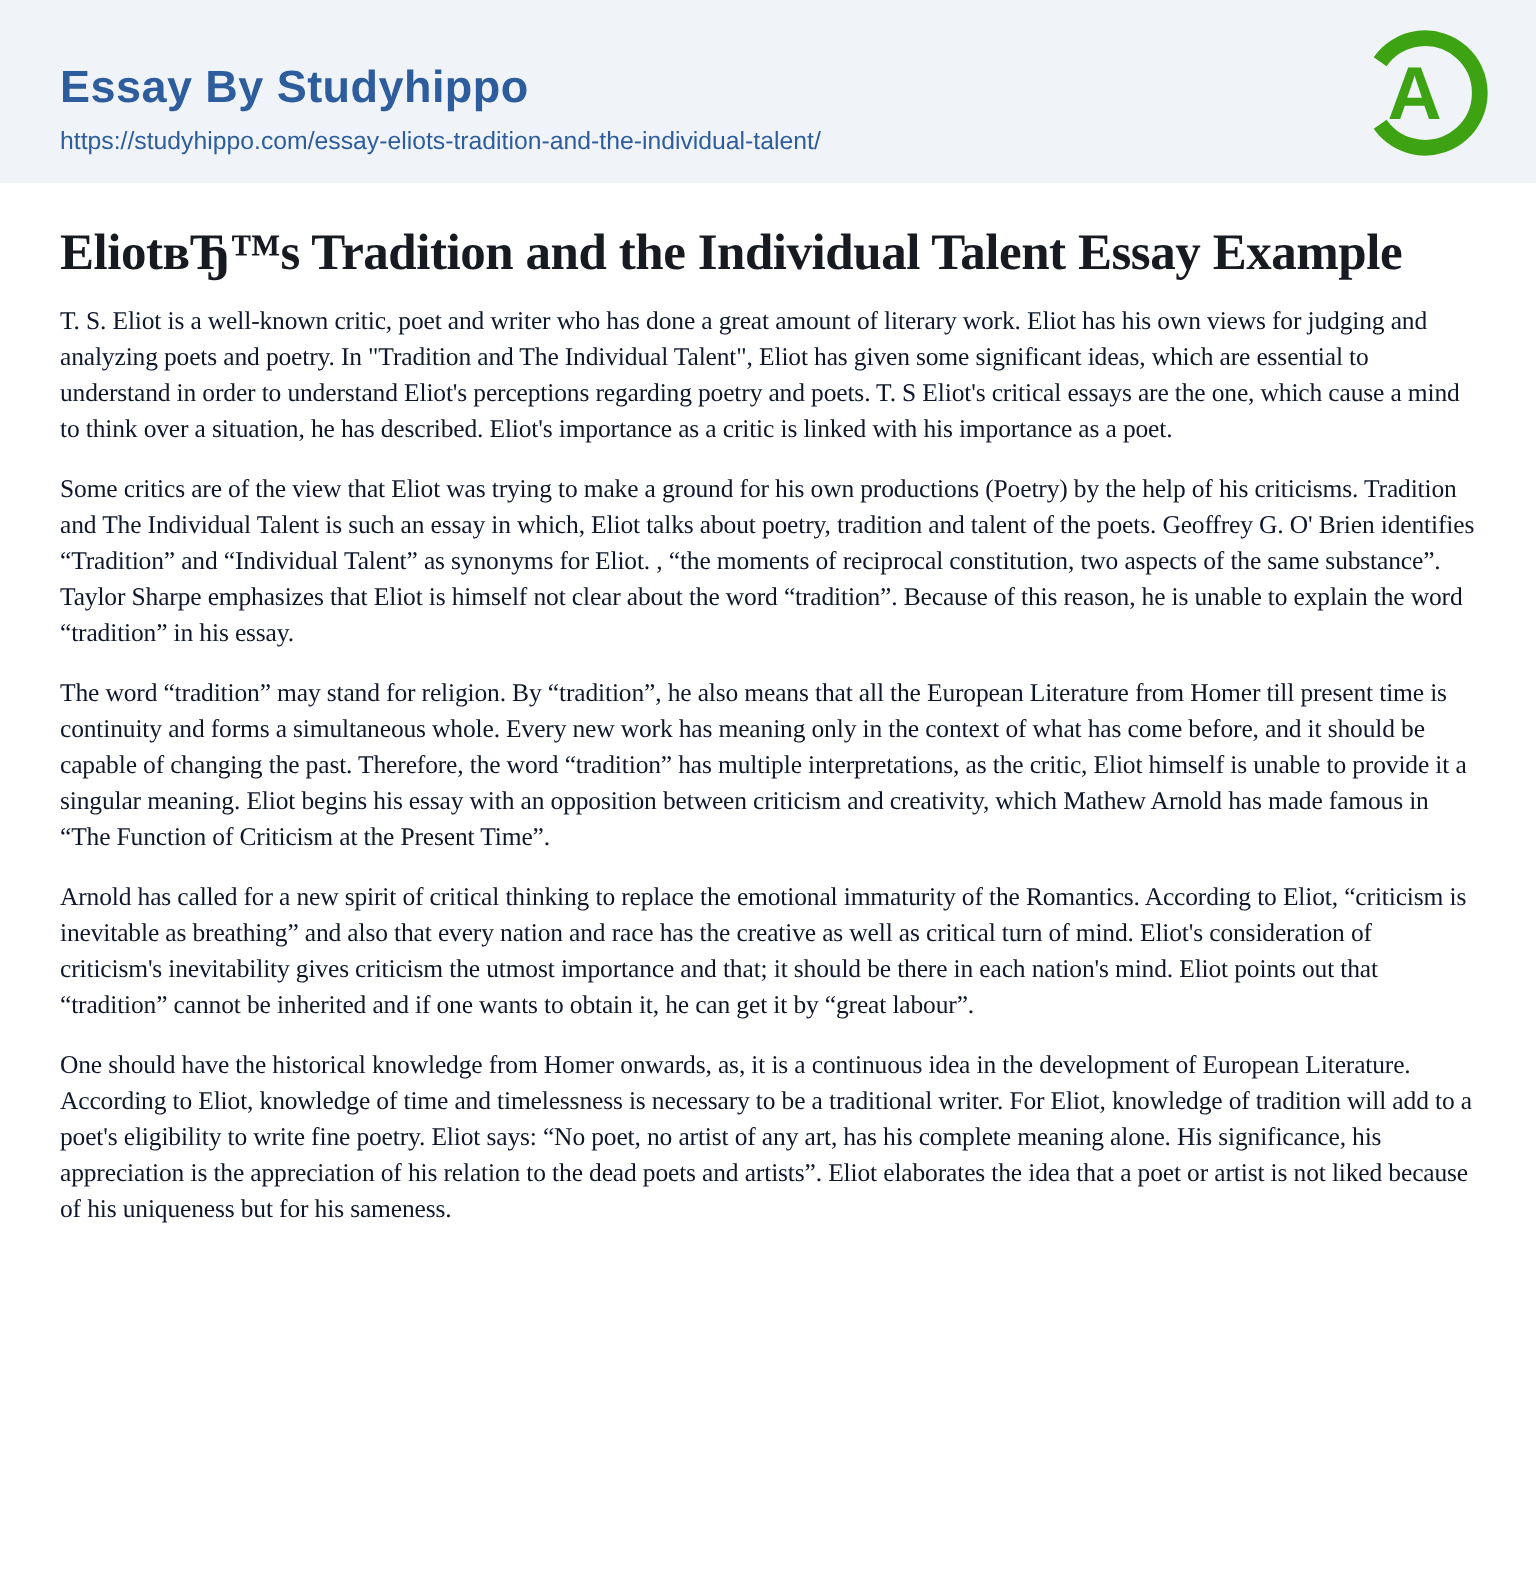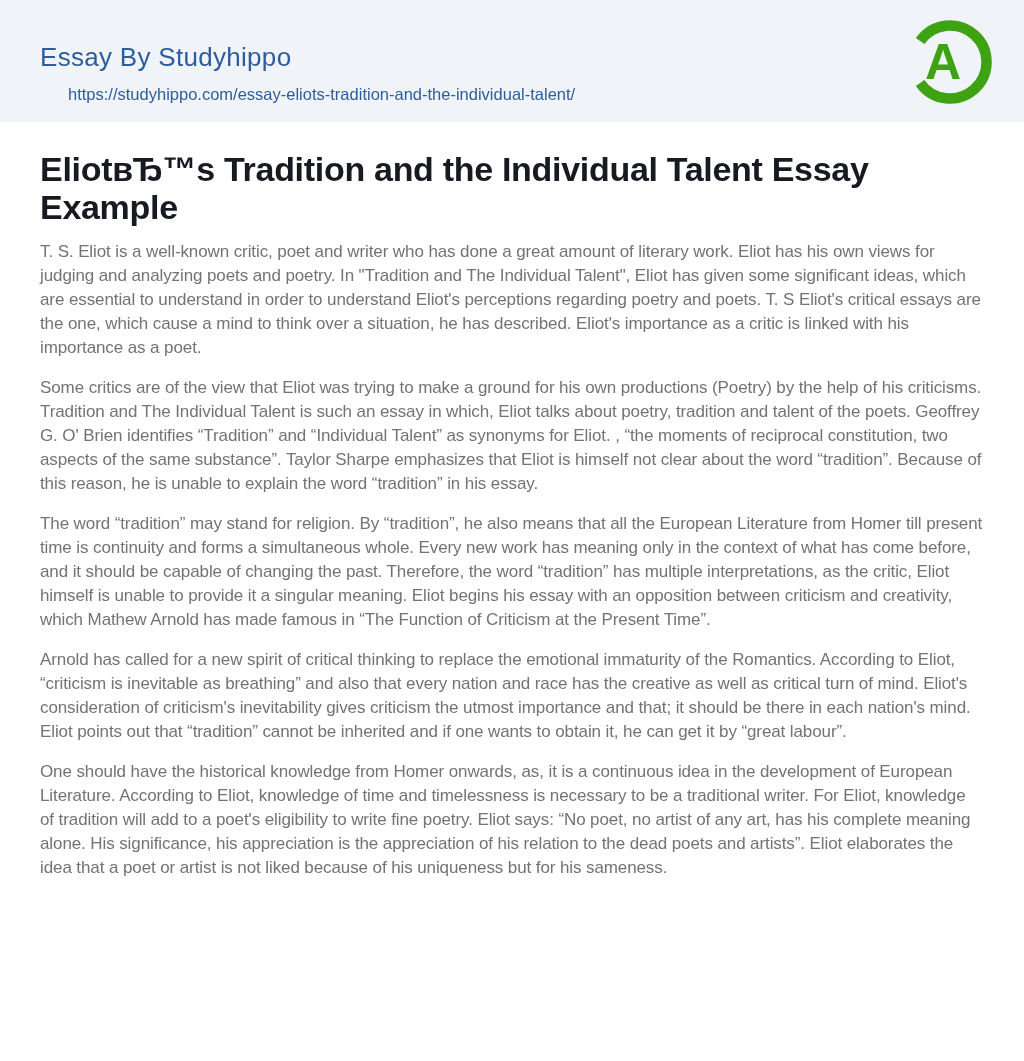--- a/index.html
+++ b/index.html
@@ -20,62 +20,62 @@
     position: relative;
     width: 100%;
     height: 122px;
     background: #f0f4f8;
     box-sizing: border-box;
   }
   .site-title {
     position: absolute;
     left: 40px;
     top: 42px;
-    font-size: 26px;
-    font-weight: 400;
+    font-size: 30px;
+    font-weight: 700;
     letter-spacing: 0.3px;
     color: #2d5d9d;
     text-align: right;
   }
   .site-url {
     position: absolute;
     left: 40px;
     top: 85px;
     font-size: 16.5px;
     font-weight: 400;
     color: #2d5d9d;
     text-decoration: none;
-    margin-left: 28px;
   }
   .logo {
     position: absolute;
     top: 18px;
     right: 30px;
     width: 88px;
     height: 88px;
   }
   
   .article {
     padding: 0 40px;
+    font-family: Liberation Serif, serif;
   }
   .article-title {
     margin: 28px 0 14px 0;
     font-size: 34px;
     line-height: 38px;
     font-weight: 800;
     letter-spacing: -0.3px;
     color: #171a21;
     max-width: 930px;
   }
   .article p {
     margin: 0 0 16px 0;
     font-size: 17px;
     line-height: 24px;
     letter-spacing: -0.1px;
-    color: #737373;
+    color: #0f172a;
     max-width: 944px;
   }
 </style>
 </head>
 <body>
 
 <div class="page">
 
   <div class="header">
     <div class="site-title">Essay By Studyhippo</div>

